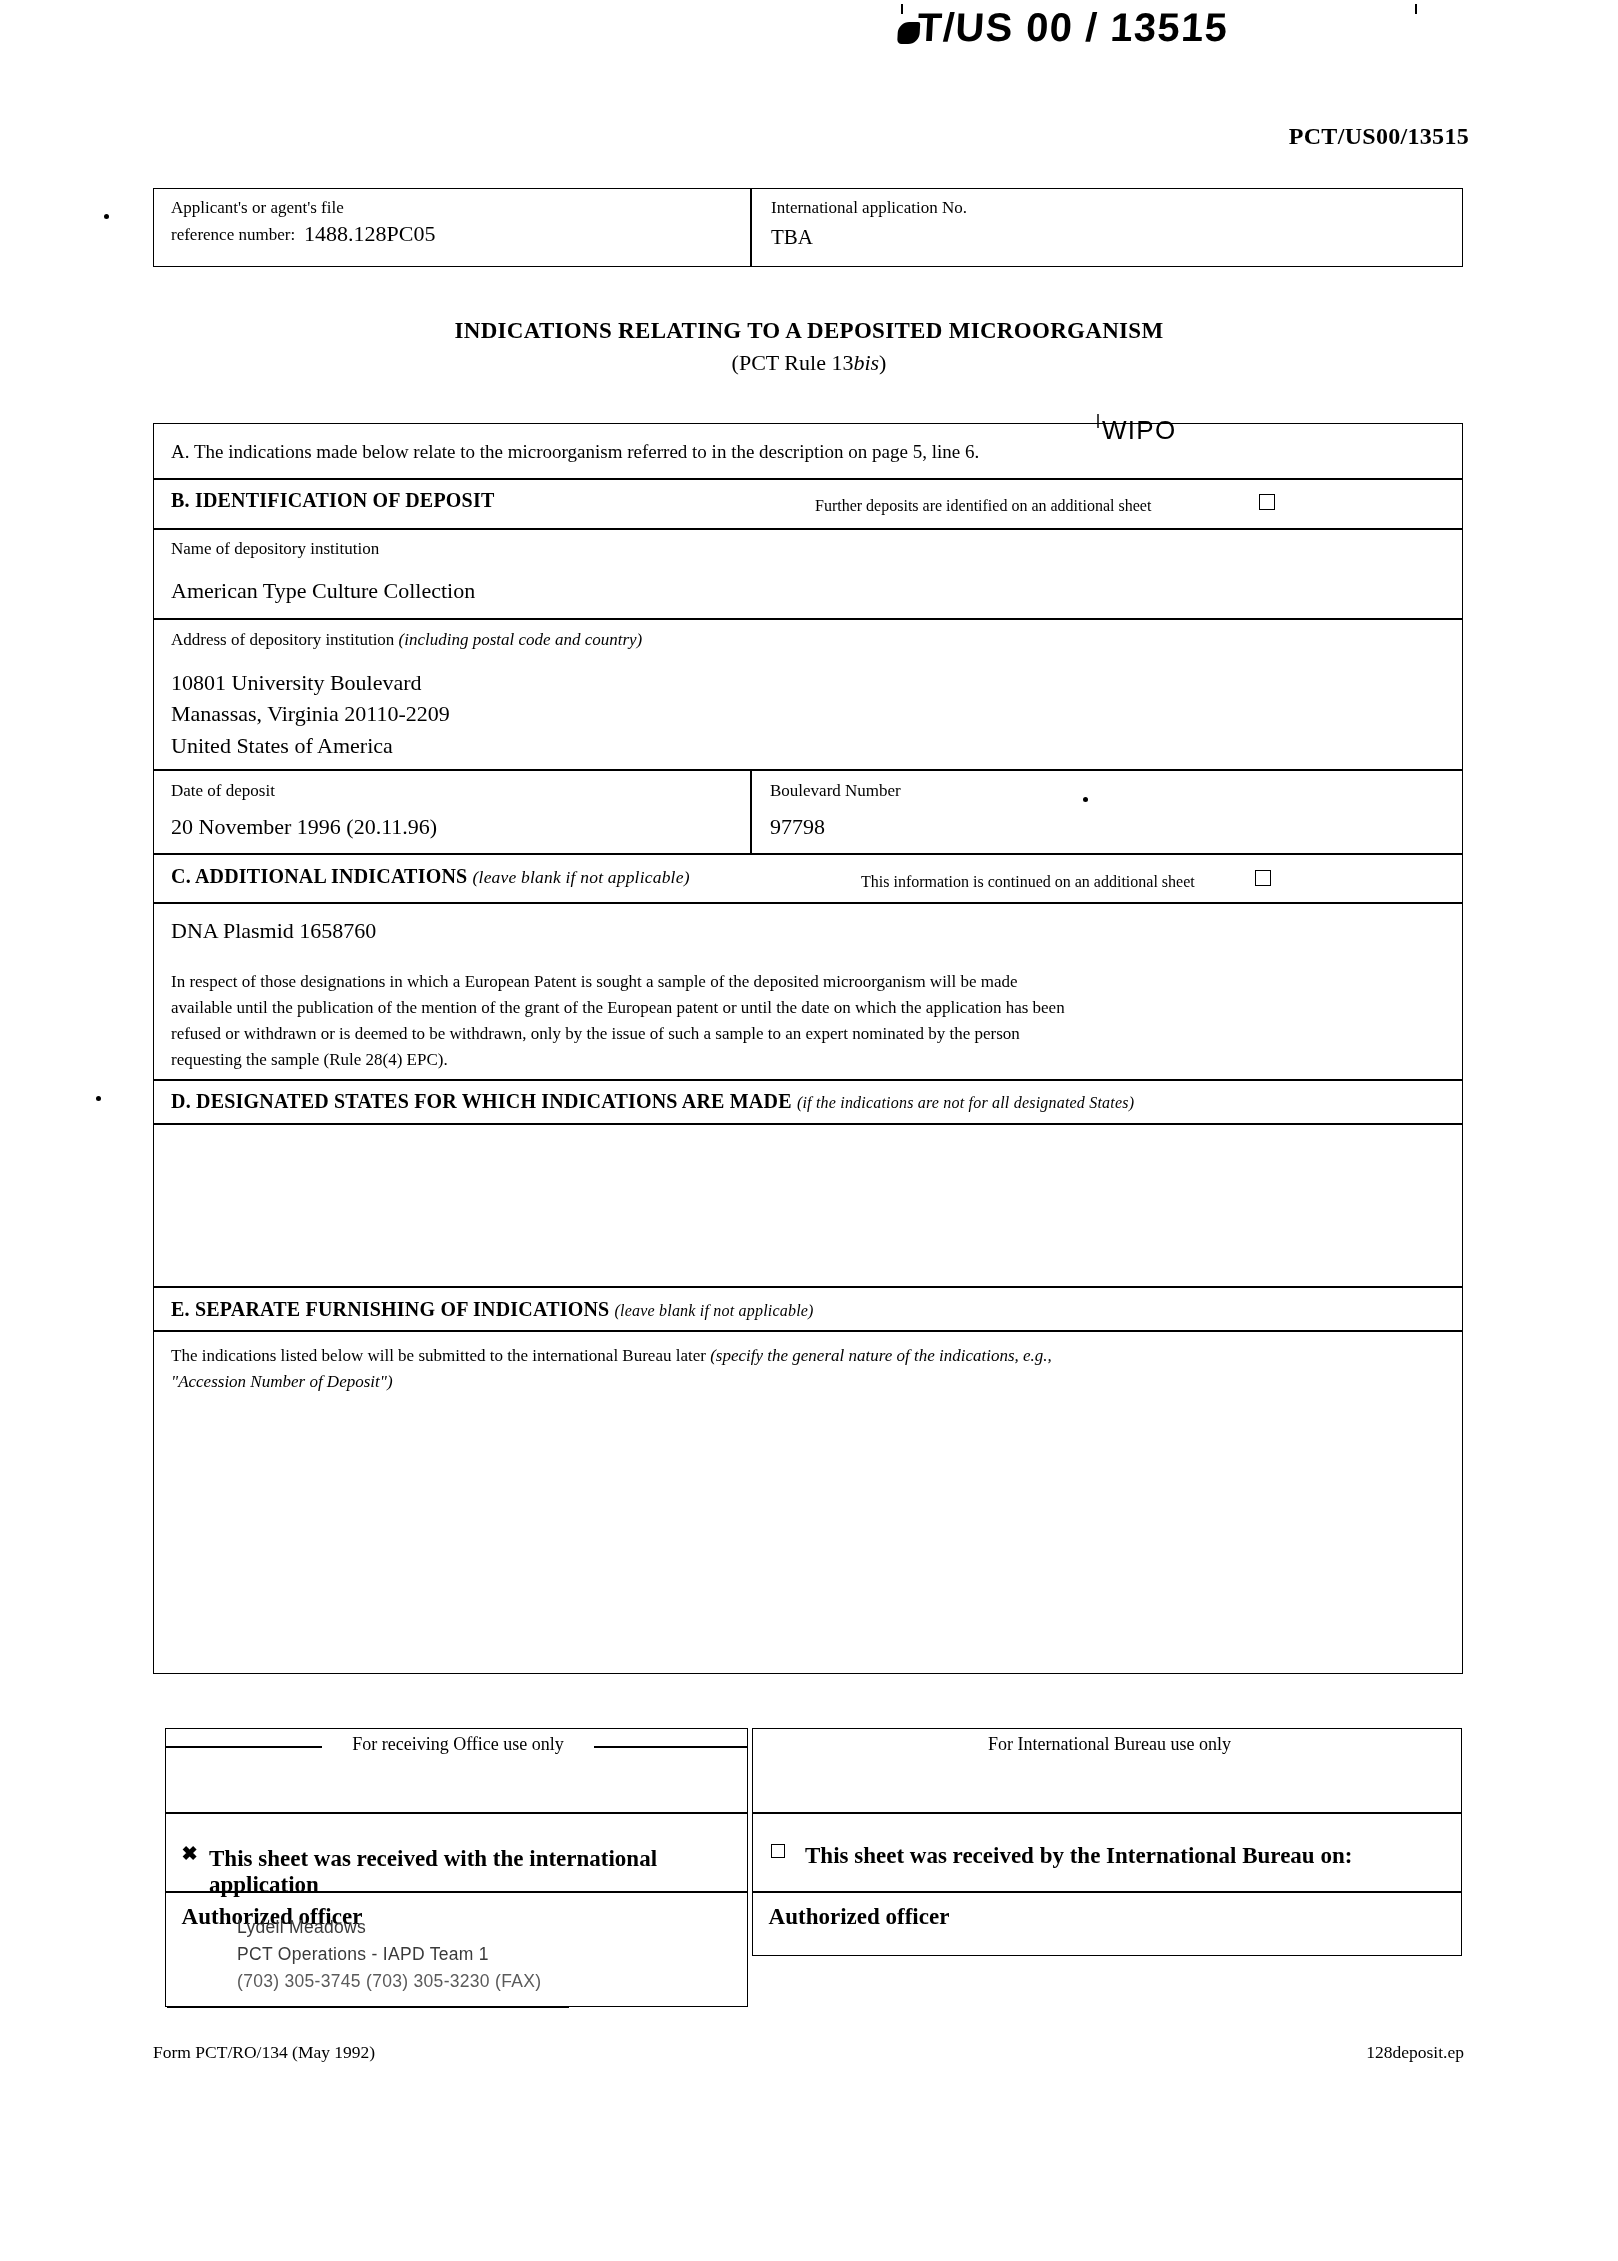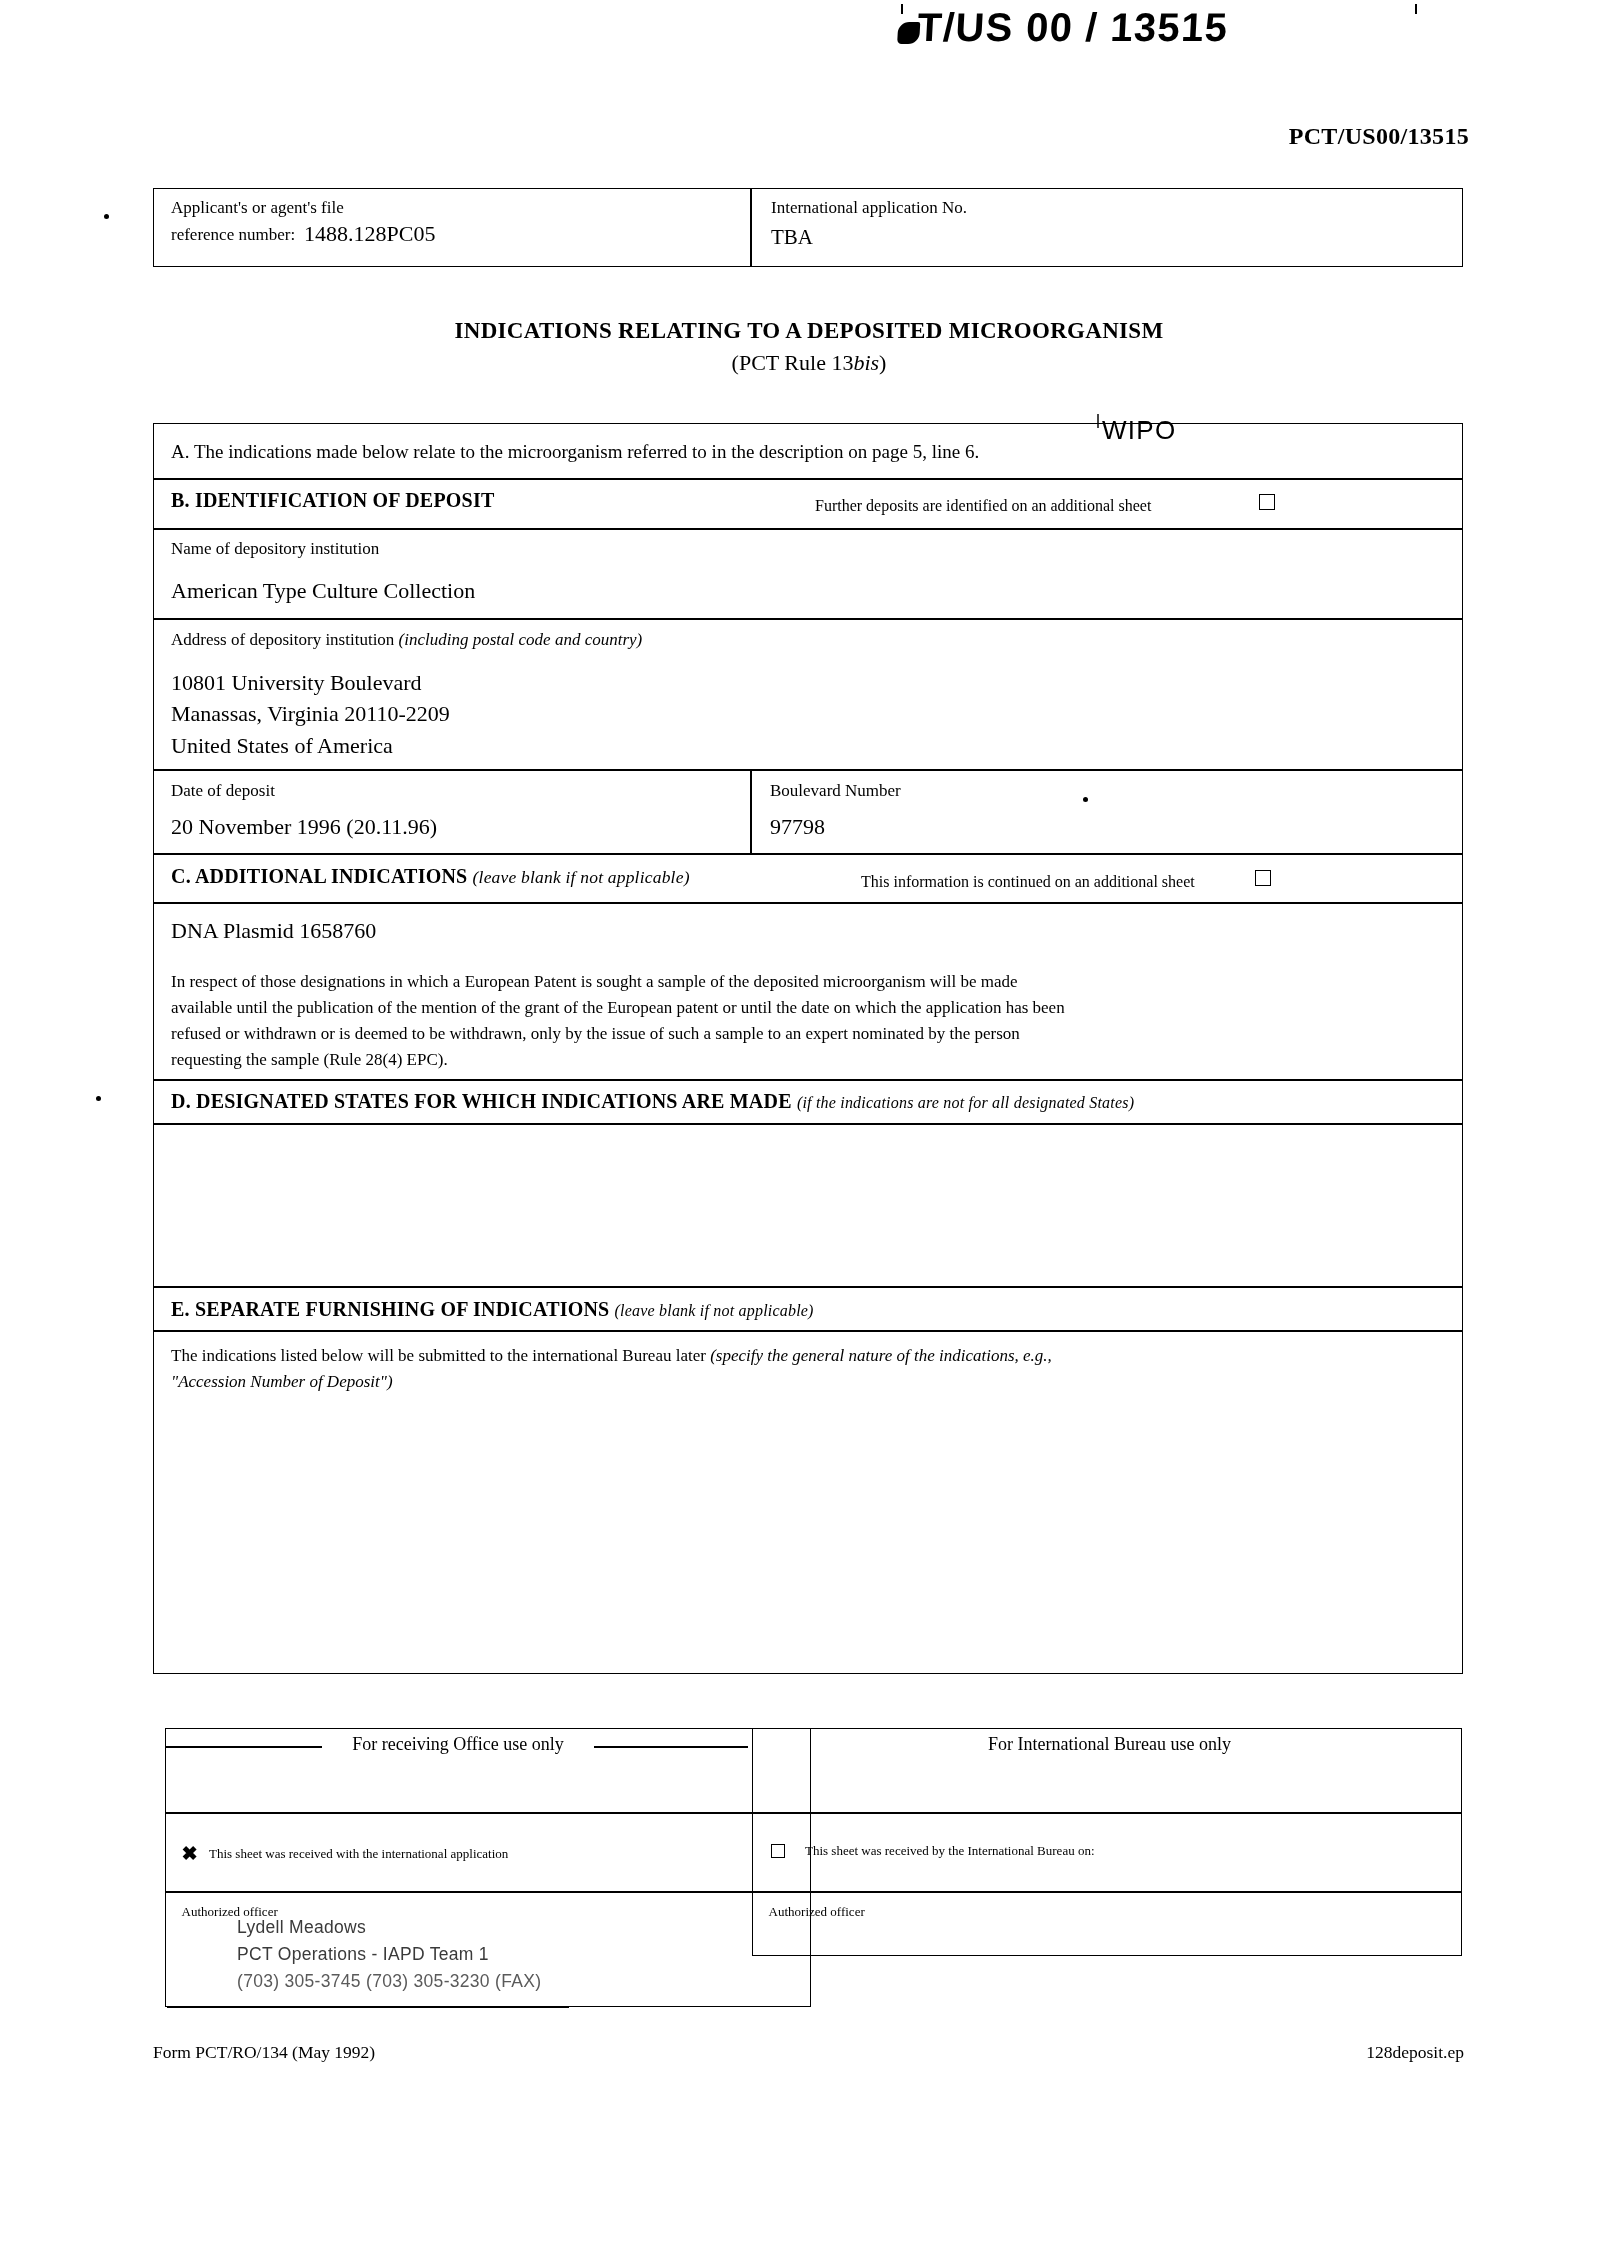--- a/index.html
+++ b/index.html
@@ -209,21 +209,21 @@
     position: absolute;
     left: 1097px; top: 414px;
     width: 1.9px; height: 14.3px;
     background: #444;
   }
   
   .bot-left {
     position: absolute;
     left: 165px;
     top: 1728px;
-    width: 646px;
+    width: 583px;
     height: 279px;
     border: 1.9px solid #000;
     box-sizing: border-box;
   }
   .bot-right {
     position: absolute;
     left: 752px;
     top: 1728px;
     width: 710px;
     height: 228px;
@@ -235,21 +235,22 @@
     font-size: 18px;
     text-align: center;
   }
   .rule-seg {
     position: absolute;
     height: 1.9px;
     background: #000;
   }
   .bot-text {
     position: absolute;
-    font-size: 13px;
+    font-size: 23px;
+    font-weight: bold;
   }
   .bot-check-empty {
     position: absolute;
     width: 14.3px; height: 14.3px;
     border: 1.9px solid #000;
     box-sizing: border-box;
   }
   .bot-check-x {
     position: absolute;
     font-size: 19.4px;

